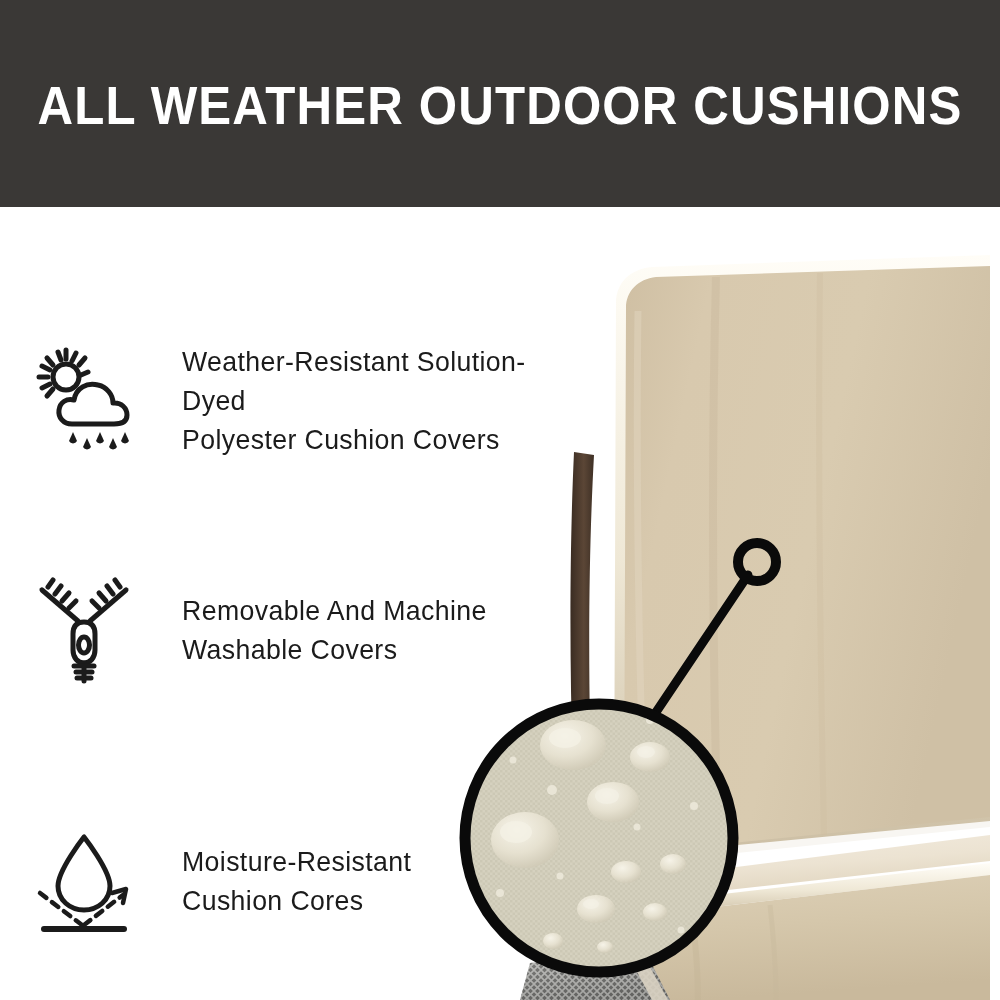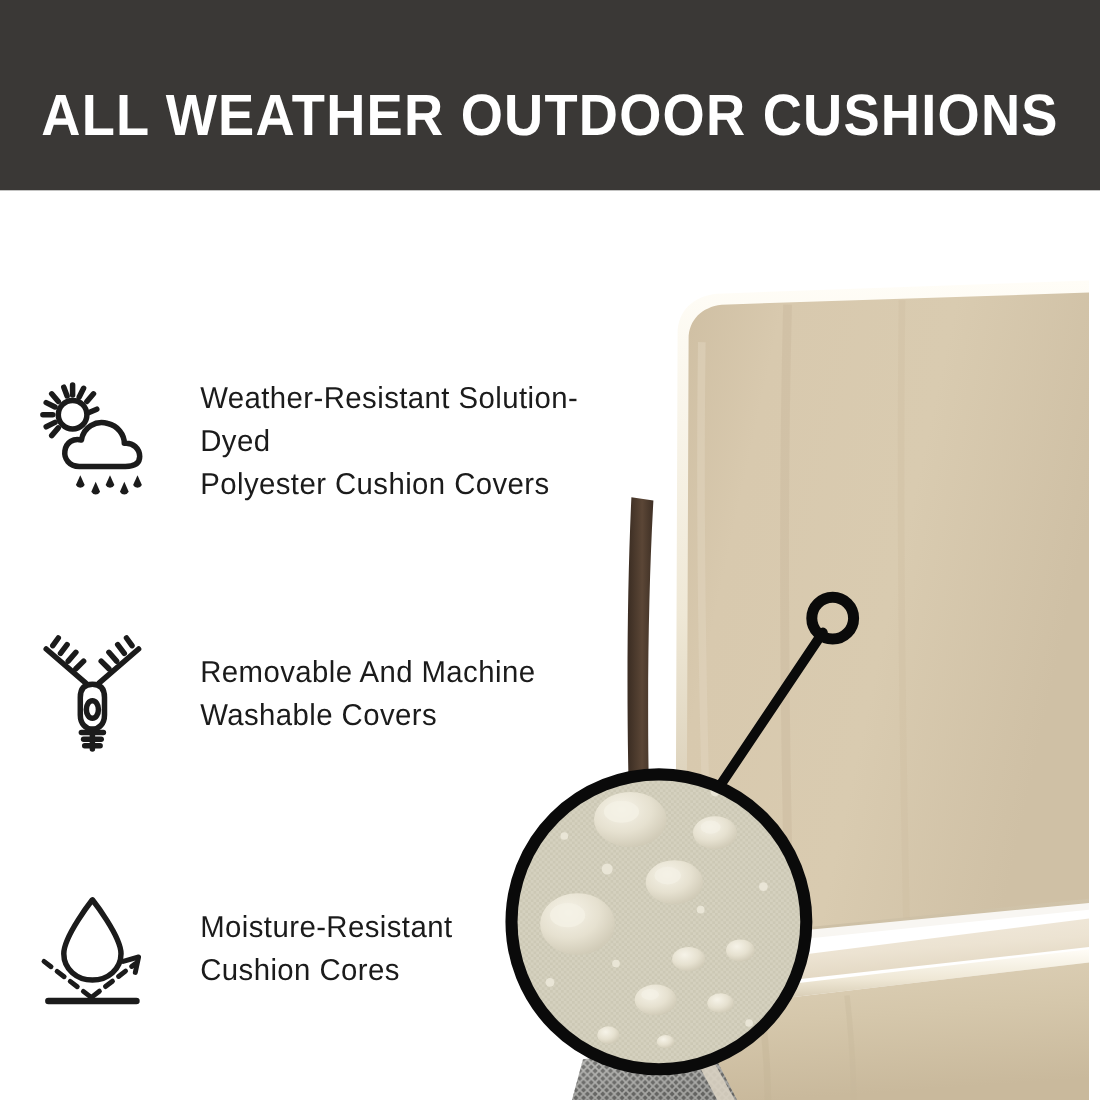--- a/index.html
+++ b/index.html
@@ -18,21 +18,21 @@
     overflow: hidden;
     background: #ffffff;
   }
 
   
   .header-bar {
     position: absolute;
     left: 0;
     top: 0;
     width: 1000px;
-    height: 173px;
+    height: 207px;
     background: #3a3836;
   }
   .header-title {
     position: absolute;
     left: 0;
     top: 0;
     width: 1000px;
     height: 207px;
     display: flex;
     align-items: center;
@@ -61,21 +61,21 @@
   .feature-row {
     position: absolute;
     left: 0;
     width: 600px;
     height: 150px;
     display: flex;
     align-items: center;
   }
   .feature-row.r1 { top: 118px; }
   .feature-row.r2 { top: 348px; }
-  .feature-row.r3 { top: 580px; }
+  .feature-row.r3 { top: 599px; }
 
   .feature-icon {
     width: 120px;
     min-width: 120px;
     height: 120px;
     margin-left: 24px;
     display: flex;
     align-items: center;
     justify-content: center;
   }

